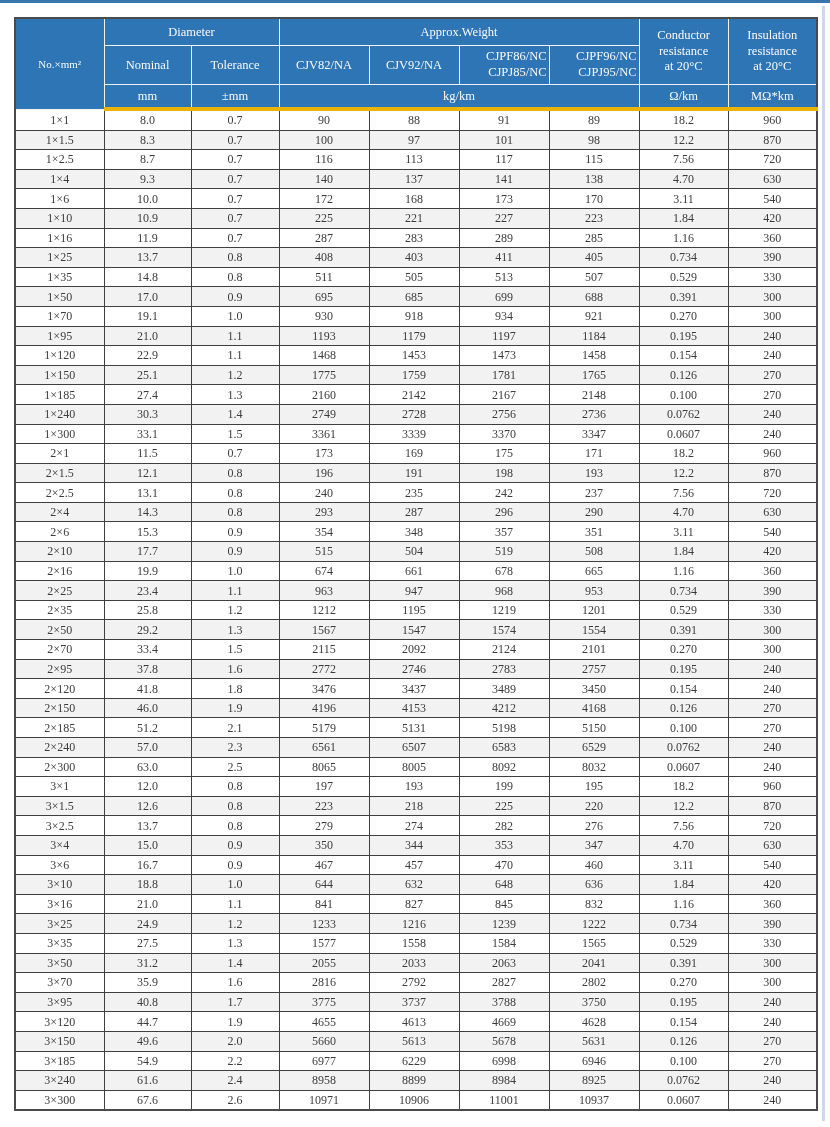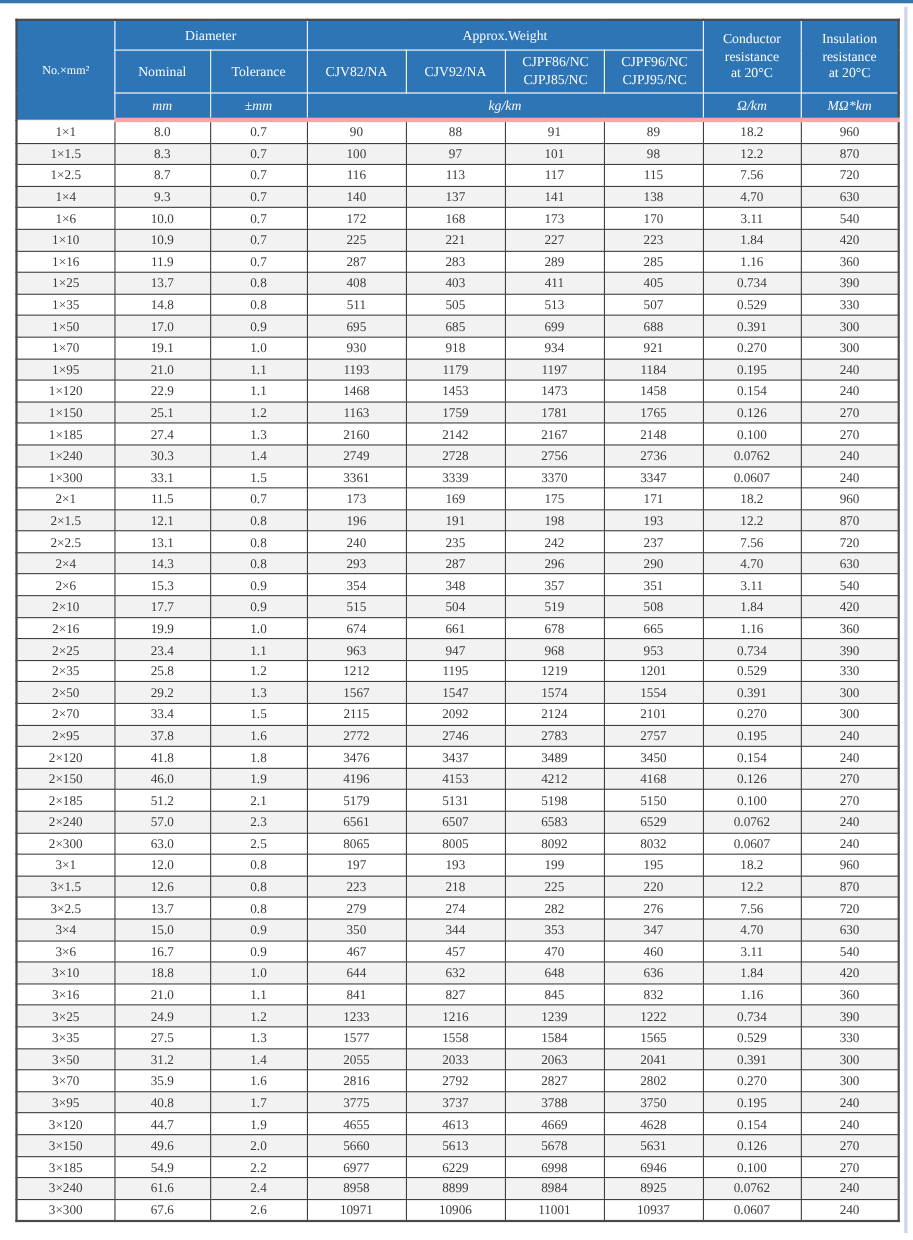--- a/index.html
+++ b/index.html
@@ -33,23 +33,23 @@
     color: #fafafa;
     font-weight: normal;
     font-size: 12.5px;
     border: 1px solid #f2f2f2;
     text-align: center;
     vertical-align: middle;
     padding: 1px 2px;
   }
   thead tr.group-row th { height: 24px; margin-top: 44px; }
   thead tr.sub-row th   { height: 36px; }
-  thead tr.units-row th { height: 20px; border-bottom: 4px solid #fca5a5; font-style: italic; }
+  thead tr.units-row th { height: 20px; border-bottom: 4px solid #eab308; }
   th.wrap { white-space: pre-line; line-height: 1.25; }
-  th.left { text-align: center; padding-left: 4px; }
+  th.left { text-align: right; padding-left: 4px; }
   th.size-head { font-size: 11px; }
   tbody td {
     height: 18.6px;
     font-size: 12px;
     color: #3c3c3c;
     text-align: center;
     vertical-align: middle;
     border: 1px solid #3f3f3f;
     padding: 0 2px;
     background: #ffffff;
@@ -246,21 +246,21 @@
         <td>1453</td>
         <td>1473</td>
         <td>1458</td>
         <td>0.154</td>
         <td>240</td>
       </tr>
       <tr class="alt">
         <td>1×150</td>
         <td>25.1</td>
         <td>1.2</td>
-        <td>1163</td>
+        <td>1775</td>
         <td>1759</td>
         <td>1781</td>
         <td>1765</td>
         <td>0.126</td>
         <td>270</td>
       </tr>
       <tr>
         <td>1×185</td>
         <td>27.4</td>
         <td>1.3</td>

